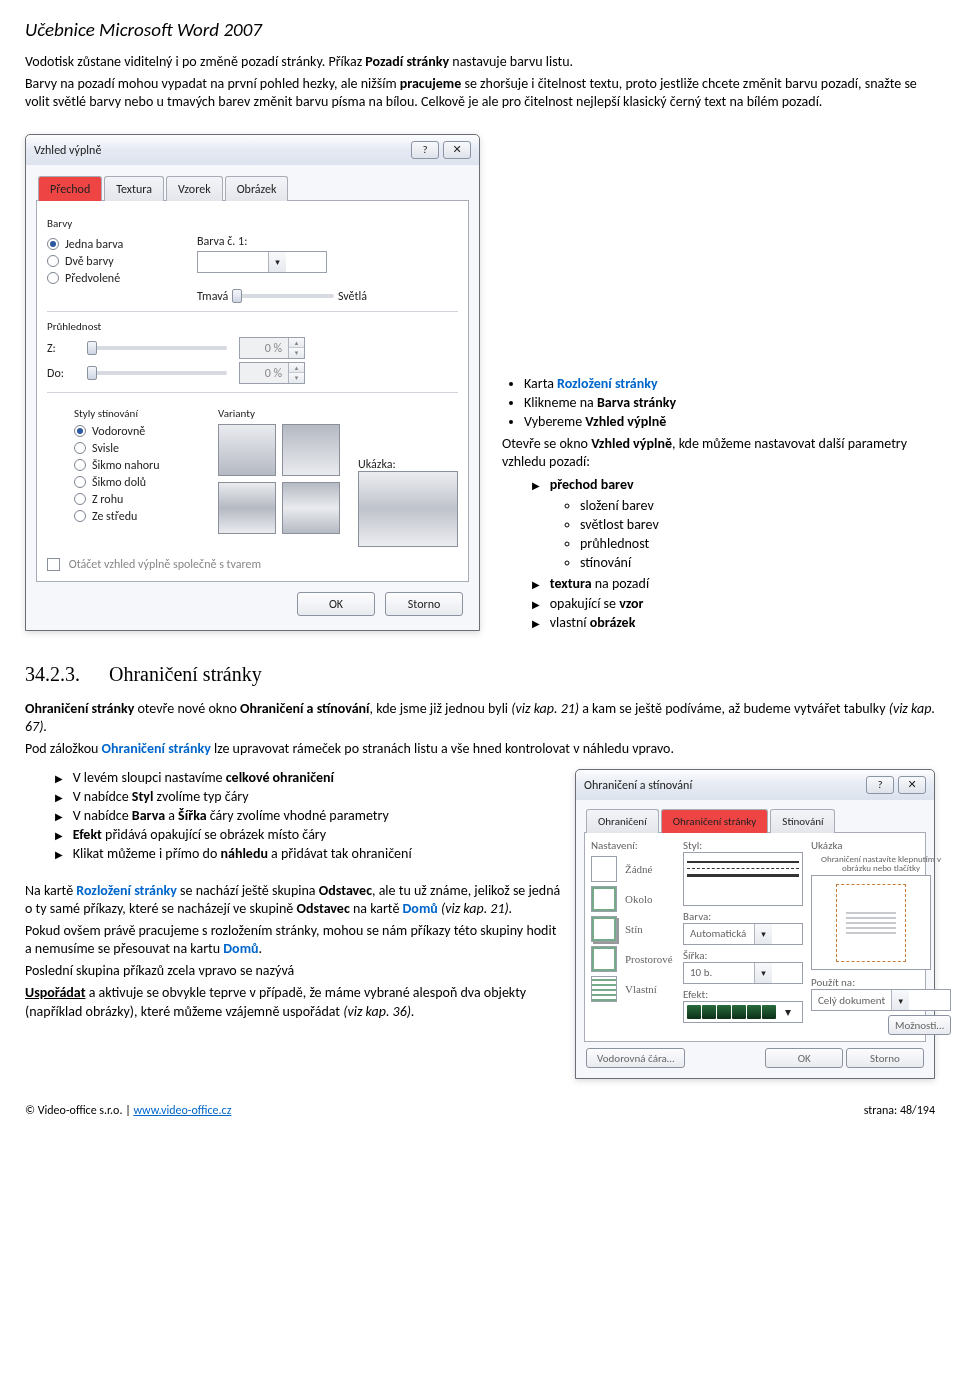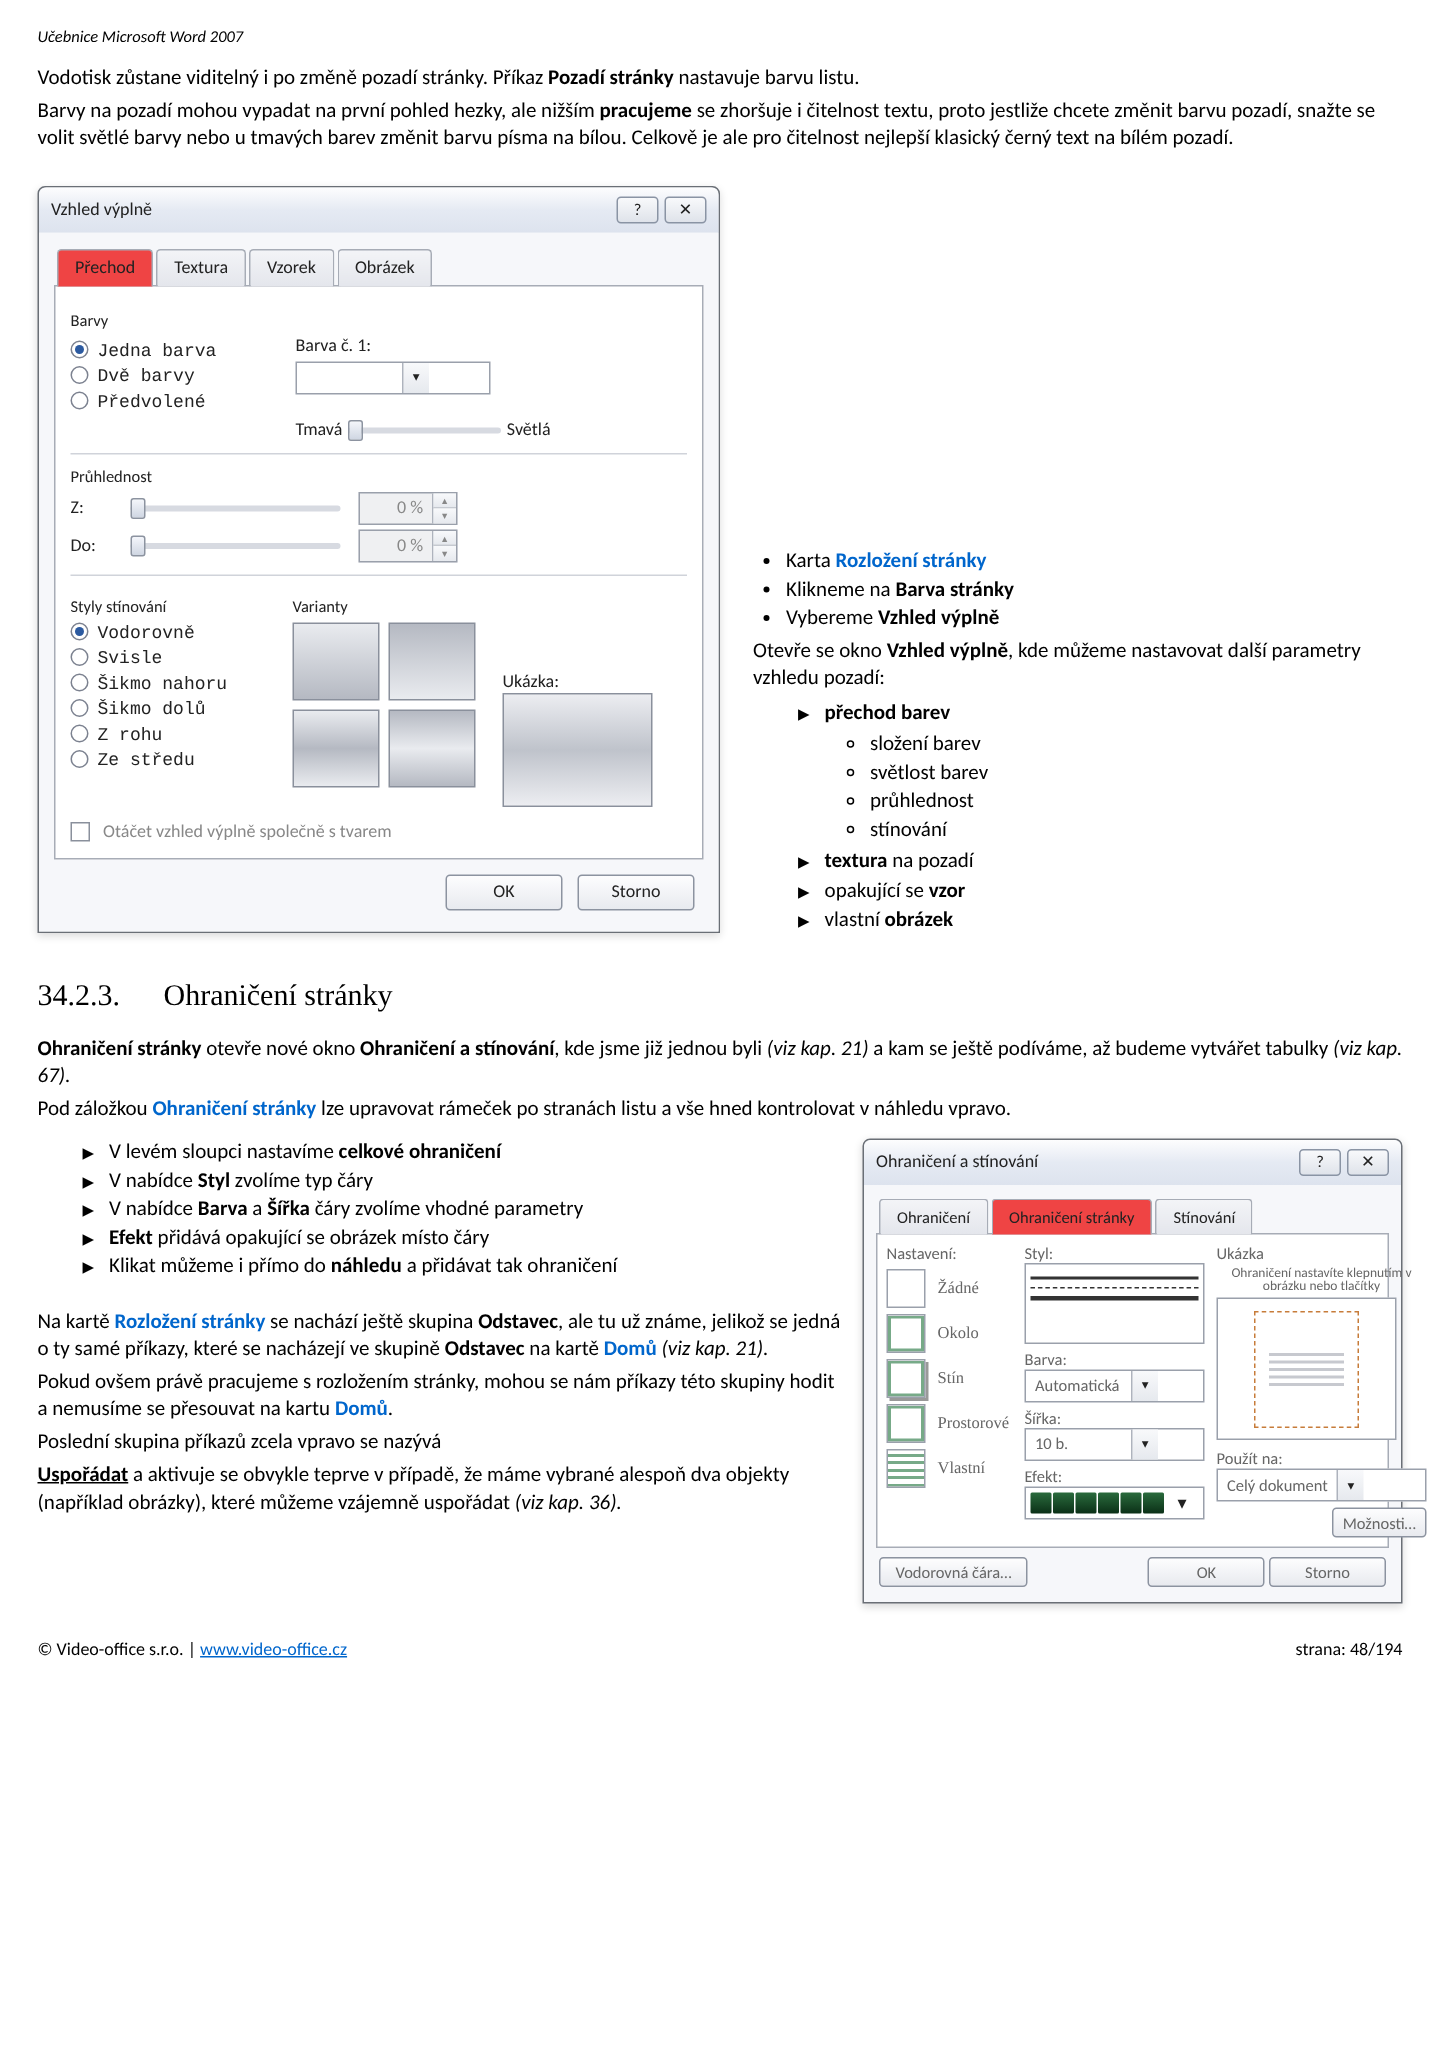--- a/index.html
+++ b/index.html
@@ -1,18 +1,18 @@
 <!DOCTYPE html>
 <html><head>
 <meta charset="utf-8">
 <style>
   * { box-sizing: border-box; }
   body { margin: 0; padding: 0; font-family: Calibri, Arial, sans-serif; background: #fff; color: #000; width: 960px; font-size: 14px; }
   .page { padding: 18px 25px 10px 25px; }
-  .header-title { font-style: italic; font-size: 11px; margin-bottom: 12px; display: block; }
+  .header-title { font-style: italic; font-size: 19px; margin-bottom: 12px; display: block; }
   p { line-height: 1.3; margin: 4px 0; }
   .bold { font-weight: bold; }
   .blue { color: #0066cc; }
   .u { text-decoration: underline; }
   ul { margin: 3px 0 3px 0; padding-left: 22px; }
   ul.bullet { list-style-type: disc; }
   ul.tri { list-style: none; padding-left: 30px; }
   ul.tri > li::before { content: "▶"; font-size: 10px; margin-right: 10px; color: #000; }
   ul.circ { list-style-type: circle; padding-left: 48px; }
   li { margin: 1px 0; line-height: 1.3; }
@@ -27,21 +27,21 @@
   .win .titlebar { height: 30px; background: linear-gradient(#fdfdfe,#e5eaf3,#dde3ee); border-radius: 5px 5px 0 0; display: flex; align-items: center; padding: 0 8px; position: relative; }
   .win .title { font-weight: 500; flex: 1; }
   .win .tbtn { width: 28px; height: 18px; border: 1px solid #8a94a4; background: linear-gradient(#f8f9fb,#dfe3ea); border-radius: 3px; display: inline-flex; align-items: center; justify-content: center; margin-left: 4px; font-size: 11px; }
   .win .body { padding: 6px 10px 10px 10px; background: #f6f7fa; }
   .tabs { display: flex; gap: 2px; margin: 4px 0 0 2px; }
   .tab { padding: 5px 11px 5px 11px; background: linear-gradient(#f3f4f7,#e4e6ec); border: 1px solid #a7acb6; border-bottom: none; border-radius: 3px 3px 0 0; position: relative; top: 1px; }
   .tab.active { background: #ef4444; font-weight: 500; z-index: 2; }
   .tabpanel { border: 1px solid #a7acb6; background: #fff; padding: 10px 10px 10px 10px; }
   .grpTitle { margin: 6px 0 4px 0; font-size: 11px; }
   .hr { border: none; border-top: 1px solid #d0d3da; margin: 8px 0; }
-  .radio { display: flex; align-items: flex-start; gap: 6px; margin: 3px 0; font-family: Liberation Mono, monospace; }
+  .radio { display: flex; align-items: center; gap: 6px; margin: 3px 0; }
   .radio .dot { width: 12px; height: 12px; border: 1px solid #7c8290; border-radius: 50%; display: inline-flex; align-items: center; justify-content: center; background: #fff; }
   .radio.sel .dot::after { content: ""; width: 6px; height: 6px; background: #2c5aa0; border-radius: 50%; display: block; }
   .combo { display: inline-flex; height: 22px; border: 1px solid #9aa0ab; background: #fff; align-items: center; }
   .combo .val { padding: 0 6px; min-width: 70px; display: inline-block; }
   .combo .dd { width: 18px; height: 100%; border-left: 1px solid #aeb3bd; background: linear-gradient(#f8f9fb,#e6e9ee); display: inline-flex; align-items: center; justify-content: center; font-size: 9px; }
   .spinner { display: inline-flex; height: 22px; border: 1px solid #9aa0ab; background: #eff0f2; align-items: center; color: #888; }
   .spinner .val { padding: 0 6px; min-width: 48px; display: inline-block; text-align: right; }
   .spinarrows { width: 16px; height: 100%; border-left: 1px solid #aeb3bd; display: flex; flex-direction: column; }
   .spinarrows span { flex: 1; display: flex; align-items: center; justify-content: center; font-size: 7px; background: linear-gradient(#f8f9fb,#e6e9ee); }
   .spinarrows span:first-child { border-bottom: 1px solid #c5c9d0; }
@@ -164,21 +164,21 @@
                 <span class="val">0 %</span>
                 <div class="spinarrows">
                   <span>▴</span>
                   <span>▾</span>
                 </div>
               </div>
         </div>
 
         <hr class="hr">
 
-        <div style="display:flex; gap:18px;">
+        <div style="display:flex; gap:18px;margin-left:27px;">
           <div style="width:130px;">
             <div class="grpTitle">Styly stínování</div>
             <div class="radio sel">
                   <span class="dot"></span>
                   <span>Vodorovně</span>
                 </div>
             <div class="radio">
                   <span class="dot"></span>
                   <span>Svisle</span>
                 </div>

